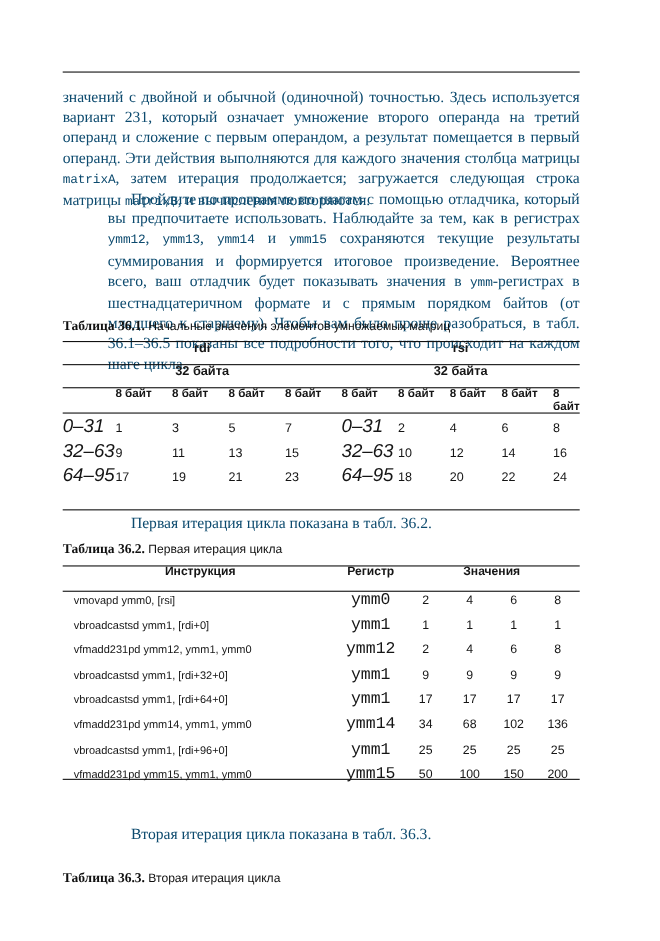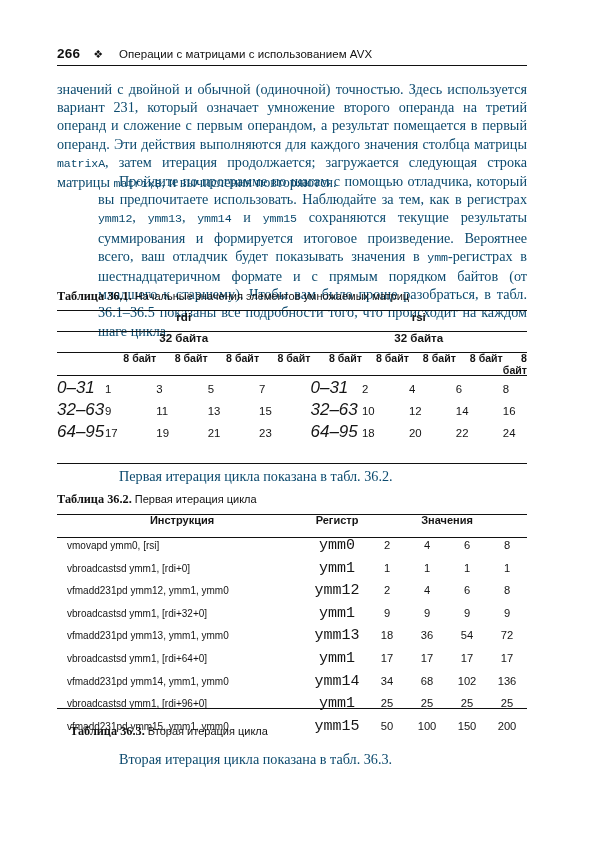--- a/index.html
+++ b/index.html
@@ -92,21 +92,21 @@
     font-size: 11px;
     color: #111;
   }
   .tcap b {
     font-family: "Liberation Serif", "DejaVu Serif", serif;
     font-weight: bold;
     font-size: 12.3px;
   }
   #cap1 { top: 289px; }
   #cap2 { top: 492px; }
-  #cap3 { top: 724px; margin-left: 13px; }
+  #cap3 { top: 791px; }
 
   
   .tbl {
     position: absolute;
     left: 57px;
     width: 470px;
     border-collapse: collapse;
     font-family: "Liberation Sans", "DejaVu Sans", sans-serif;
     font-size: 11px;
     color: #151515;
@@ -129,21 +129,21 @@
   
   #t1 { top: 310px; }
   #t1 tr { height: 21px; margin-left: 32px; }
   #t1 .hgroup {
     text-align: center;
     font-weight: bold;
     font-size: 11.6px;
     height: 21px;
   }
   #t1 .hbyte {
-    text-align: right;
+    text-align: left;
     font-weight: bold;
     font-size: 10.6px;
     height: 22px;
     padding-bottom: 2px;
   }
   #t1 .rng {
     font-style: italic;
     font-size: 17px;
     font-family: Liberation Sans, sans-serif;
     white-space: nowrap;
@@ -175,25 +175,20 @@
     font-size: 11.2px;
     text-align: center;
   }
   #t2 tbody tr { height: 22.6px; }
 </style>
 </head>
 <body>
 
 <div class="page">
 
-  <div class="runhead">
-    <span class="runhead-page">266</span>
-    <span class="runhead-orn">❖</span>
-    <span class="runhead-title">Операции с матрицами с использованием AVX</span>
-  </div>
   <div class="runhead-rule"></div>
 
   <div class="body-block" id="para1">
     <p><span>значений с двойной и обычной (одиночной) точностью. Здесь используется вариант 231, который означает умножение второго операнда на третий операнд и сложение с первым операндом, а результат помещается в первый операнд. Эти действия выполняются для каждого значения столбца матрицы </span><code>matrixA</code><span>, затем итерация продолжается; загружается следующая строка матрицы </span><code>matrixB</code><span>, и вычисления повторяются.</span></p>
   </div>
 
   <div class="body-block" id="para2">
     <p class="indent"><span>Пройдите по программе по шагам с помощью отладчика, который вы предпочитаете использовать. Наблюдайте за тем, как в регистрах </span><code>ymm12</code><span>, </span><code>ymm13</code><span>, </span><code>ymm14</code><span> и </span><code>ymm15</code><span> сохраняются текущие результаты суммирования и формируется итоговое произведение. Вероятнее всего, ваш отладчик будет показывать значения в </span><code>ymm</code><span>-регистрах в шестнадцатеричном формате и с прямым порядком байтов (от младшего к старшему). Чтобы вам было проще разобраться, в табл. 36.1–36.5 показаны все подробности того, что происходит на каждом шаге цикла.</span></p>
   </div>
 
@@ -339,28 +334,20 @@
       </tr>
       <tr>
         <td class="instr">vbroadcastsd ymm1, [rdi+32+0]</td>
         <td class="reg">ymm1</td>
         <td class="num">9</td>
         <td class="num">9</td>
         <td class="num">9</td>
         <td class="num">9</td>
       </tr>
       <tr>
-        <td class="instr">vfmadd231pd ymm13, ymm1, ymm0</td>
-        <td class="reg">ymm13</td>
-        <td class="num">18</td>
-        <td class="num">36</td>
-        <td class="num">54</td>
-        <td class="num">72</td>
-      </tr>
-      <tr>
         <td class="instr">vbroadcastsd ymm1, [rdi+64+0]</td>
         <td class="reg">ymm1</td>
         <td class="num">17</td>
         <td class="num">17</td>
         <td class="num">17</td>
         <td class="num">17</td>
       </tr>
       <tr>
         <td class="instr">vfmadd231pd ymm14, ymm1, ymm0</td>
         <td class="reg">ymm14</td>

